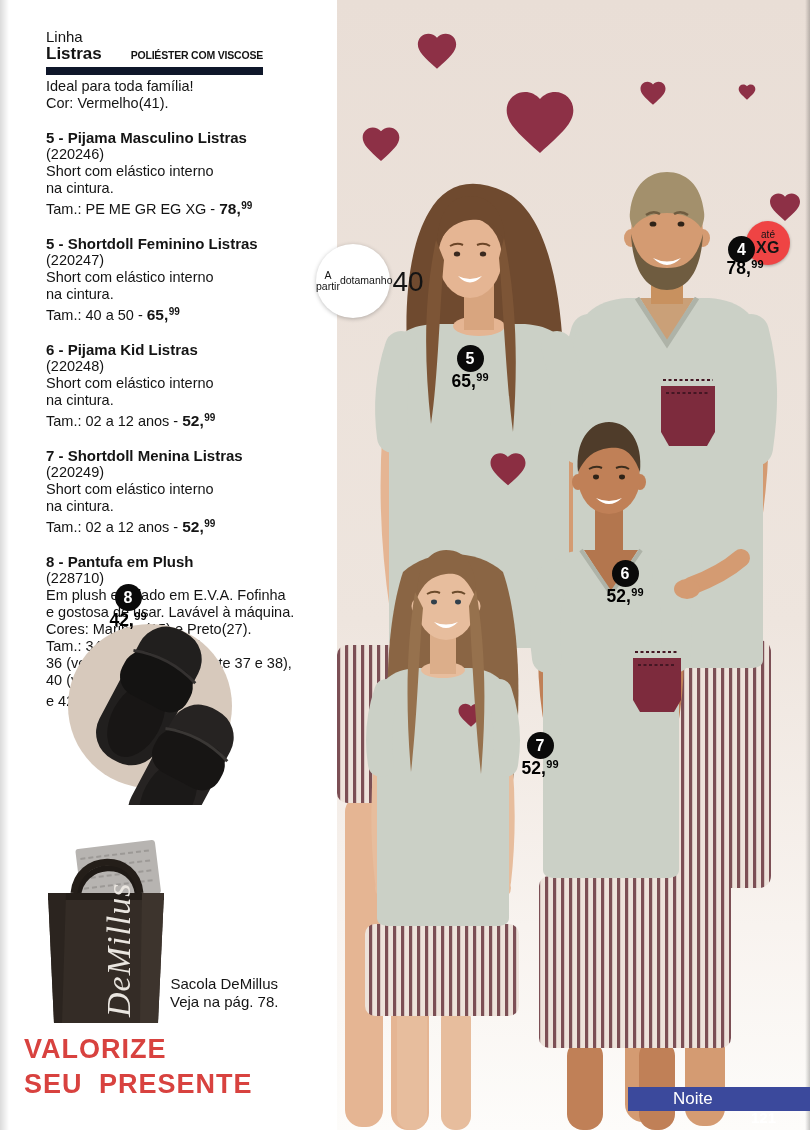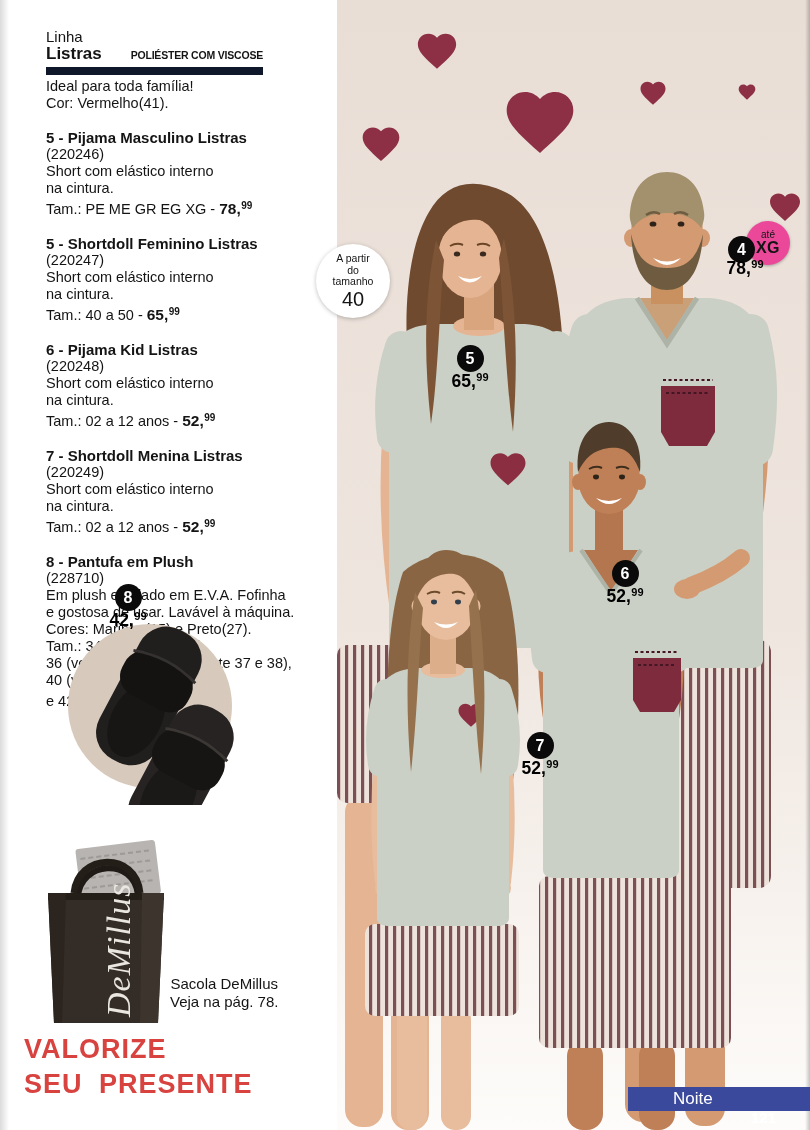--- a/index.html
+++ b/index.html
@@ -35,29 +35,29 @@
   .photo{position:absolute;left:337px;top:0;width:473px;height:1130px;z-index:1;}
   .heart-fill{fill:var(--heart);}
 
   
   .pbadge{position:absolute;width:60px;display:flex;flex-direction:column;align-items:center;z-index:5;}
   .num-circle{width:27px;height:27px;border-radius:50%;background:#0a0a0a;color:#fff;
     font-size:16px;font-weight:bold;line-height:27px;text-align:center;}
   .badge-price{font-weight:bold;font-size:17.5px;color:#000;white-space:nowrap;margin-top:-1px;}
   .badge-price sup.cents{font-size:11px;vertical-align:6px;}
   .badge4{width:90px;height:62px;display:block;}
-  .ate-circle{width:44px;height:44px;border-radius:50%;background:#ec4899;
+  .ate-circle{width:44px;height:44px;border-radius:50%;background:#ef4444;
     box-shadow:0 1px 3px rgba(0,0,0,.3);display:flex;flex-direction:column;
     align-items:center;justify-content:center;line-height:1;}
   .ate-small{font-size:10px;}
   .ate-big{font-size:16px;font-weight:600;letter-spacing:.5px;}
   .size-note{position:absolute;left:316px;top:244px;width:74px;height:74px;border-radius:50%;
-    background:#fff;box-shadow:0 1px 4px rgba(0,0,0,.25);display:flex;flex-direction:column;
-    align-items:center;justify-content:center;text-align:center;font-size:10.5px;line-height:11.5px;z-index:5;}
-  .size-note .big{font-size:20px;line-height:20px;margin-top:1px;}
+    background:#fff;box-shadow:0 1px 4px rgba(0,0,0,.25);display:flex;flex-direction:row;
+    align-items:center;justify-content:flex-start;text-align:center;font-size:10.5px;line-height:11.5px;z-index:5;}
+  .size-note .big{font-size:28px;line-height:20px;margin-top:1px;}
 
   
   .slippers{position:absolute;left:58px;top:610px;z-index:2;}
   .bag{position:absolute;left:38px;top:835px;z-index:2;}
   .sacola{position:absolute;left:170px;top:975px;font-size:15px;line-height:18px;z-index:3;}
   .sacola .t{font-weight:normal;text-align:center;}
 
   
   .promo{position:absolute;left:24px;top:1032px;color:var(--accent);font-weight:bold;
     font-size:27px;line-height:35px;letter-spacing:1px;z-index:3;}

